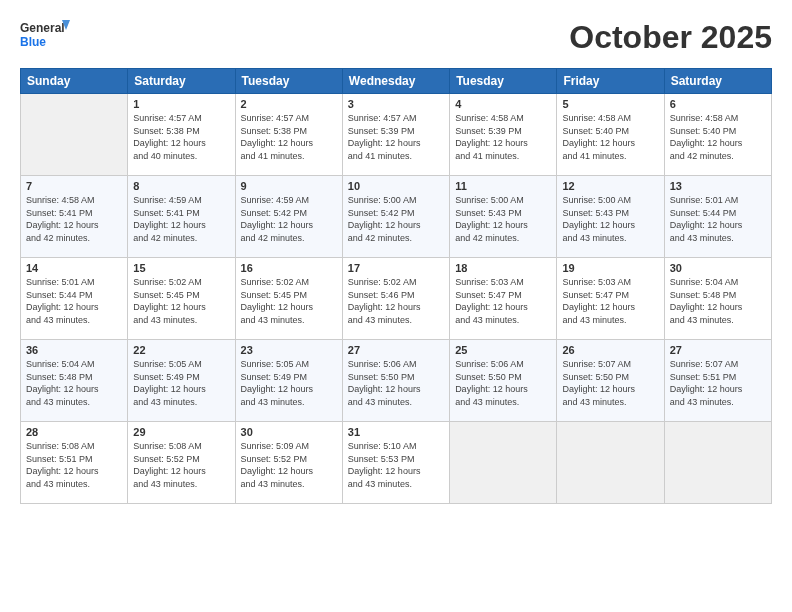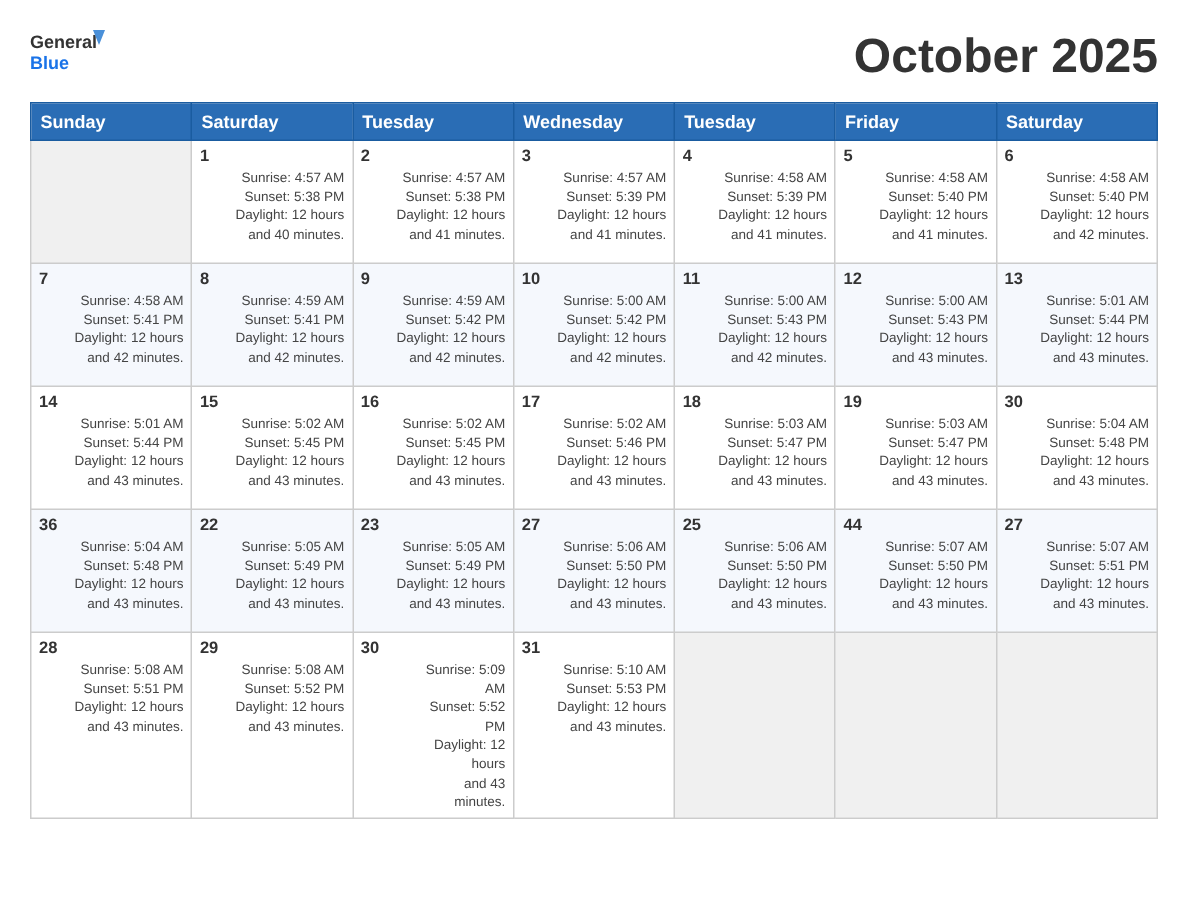--- a/index.html
+++ b/index.html
@@ -62,21 +62,20 @@
     .day-number {
       font-weight: bold;
       font-size: 11px;
       color: #333;
       margin-bottom: 2px;
     }
     .day-info {
       font-size: 9px;
       color: #444;
       line-height: 1.4;
-      text-align: right;
     }
     .empty-cell {
       background: #f9f9f9;
     }
     tbody tr:nth-child(odd) td {
       background: #fff;
     }
     tbody tr:nth-child(even) td {
       background: #f5f8fd;
     }
@@ -291,21 +290,21 @@
 and 43 minutes.</div>
           </td>
           <td>
             <div class="day-number">25</div>
             <div class="day-info" style="white-space: pre-line;">Sunrise: 5:06 AM
 Sunset: 5:50 PM
 Daylight: 12 hours
 and 43 minutes.</div>
           </td>
           <td>
-            <div class="day-number">44</div>
+            <div class="day-number">26</div>
             <div class="day-info" style="white-space: pre-line;">Sunrise: 5:07 AM
 Sunset: 5:50 PM
 Daylight: 12 hours
 and 43 minutes.</div>
           </td>
           <td>
             <div class="day-number">27</div>
             <div class="day-info" style="white-space: pre-line;">Sunrise: 5:07 AM
 Sunset: 5:51 PM
 Daylight: 12 hours
@@ -322,21 +321,21 @@
           </td>
           <td>
             <div class="day-number">29</div>
             <div class="day-info" style="white-space: pre-line;">Sunrise: 5:08 AM
 Sunset: 5:52 PM
 Daylight: 12 hours
 and 43 minutes.</div>
           </td>
           <td>
             <div class="day-number">30</div>
-            <div class="day-info" style="white-space: pre-line; margin-left: 34px;">Sunrise: 5:09 AM
+            <div class="day-info" style="white-space: pre-line;">Sunrise: 5:09 AM
 Sunset: 5:52 PM
 Daylight: 12 hours
 and 43 minutes.</div>
           </td>
           <td>
             <div class="day-number">31</div>
             <div class="day-info" style="white-space: pre-line;">Sunrise: 5:10 AM
 Sunset: 5:53 PM
 Daylight: 12 hours
 and 43 minutes.</div>

